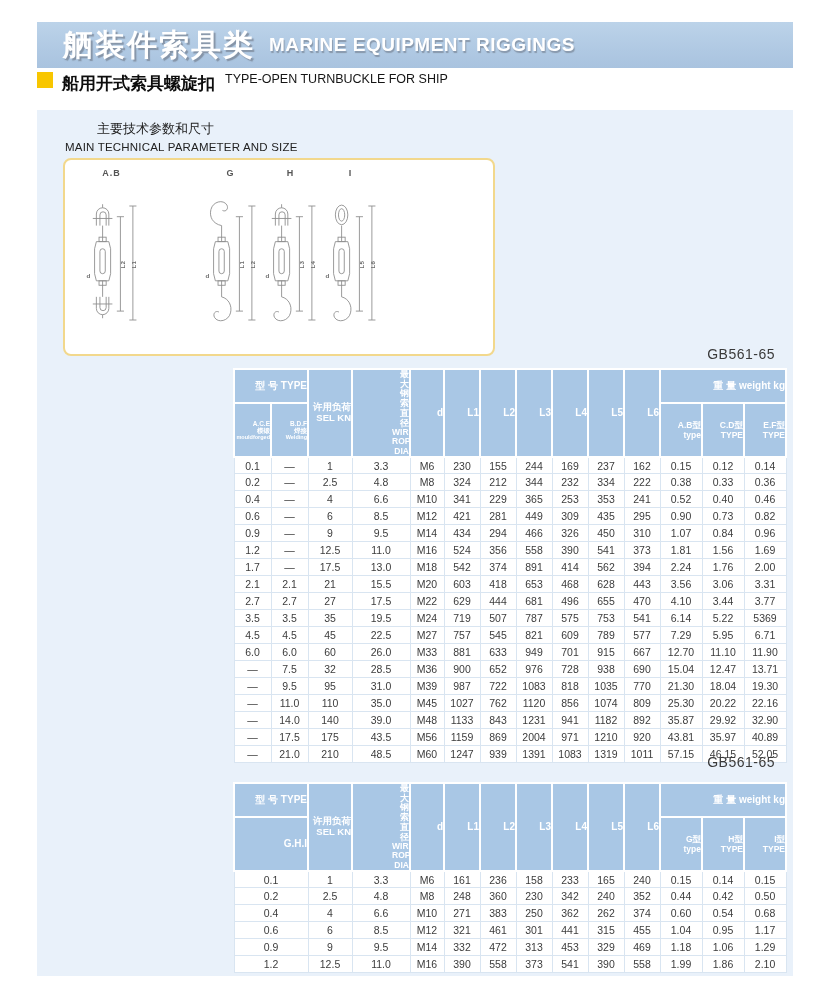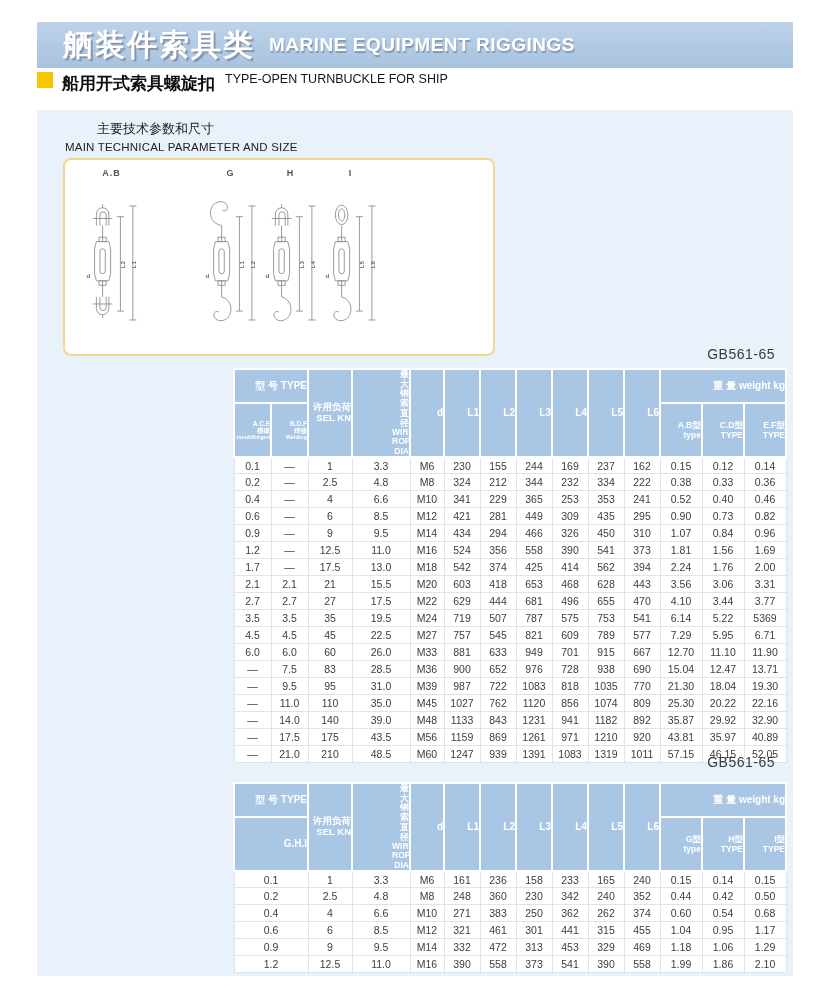--- a/index.html
+++ b/index.html
@@ -365,21 +365,21 @@
             <td>1.69</td>
           </tr>
           <tr>
             <td>1.7</td>
             <td>—</td>
             <td>17.5</td>
             <td>13.0</td>
             <td>M18</td>
             <td>542</td>
             <td>374</td>
-            <td>425</td>
+            <td>891</td>
             <td>414</td>
             <td>562</td>
             <td>394</td>
             <td>2.24</td>
             <td>1.76</td>
             <td>2.00</td>
           </tr>
           <tr>
             <td>2.1</td>
             <td>2.1</td>
@@ -456,21 +456,21 @@
             <td>701</td>
             <td>915</td>
             <td>667</td>
             <td>12.70</td>
             <td>11.10</td>
             <td>11.90</td>
           </tr>
           <tr>
             <td>—</td>
             <td>7.5</td>
-            <td>83</td>
+            <td>32</td>
             <td>28.5</td>
             <td>M36</td>
             <td>900</td>
             <td>652</td>
             <td>976</td>
             <td>728</td>
             <td>938</td>
             <td>690</td>
             <td>15.04</td>
             <td>12.47</td>
@@ -525,21 +525,21 @@
             <td>32.90</td>
           </tr>
           <tr>
             <td>—</td>
             <td>17.5</td>
             <td>175</td>
             <td>43.5</td>
             <td>M56</td>
             <td>1159</td>
             <td>869</td>
-            <td>1261</td>
+            <td>2004</td>
             <td>971</td>
             <td>1210</td>
             <td>920</td>
             <td>43.81</td>
             <td>35.97</td>
             <td>40.89</td>
           </tr>
           <tr>
             <td>—</td>
             <td>21.0</td>

